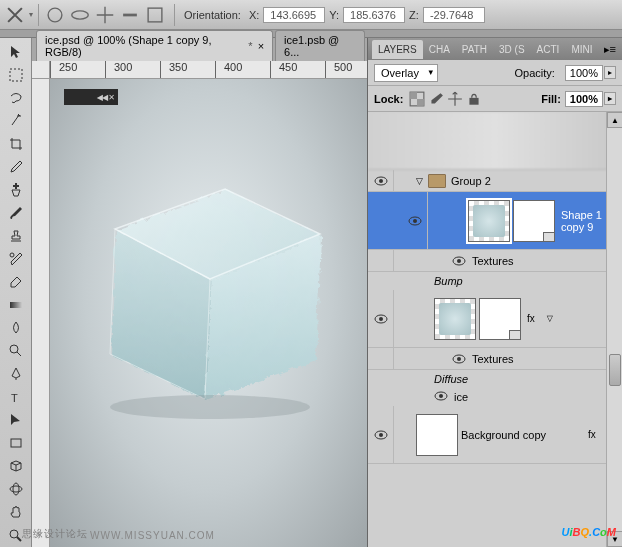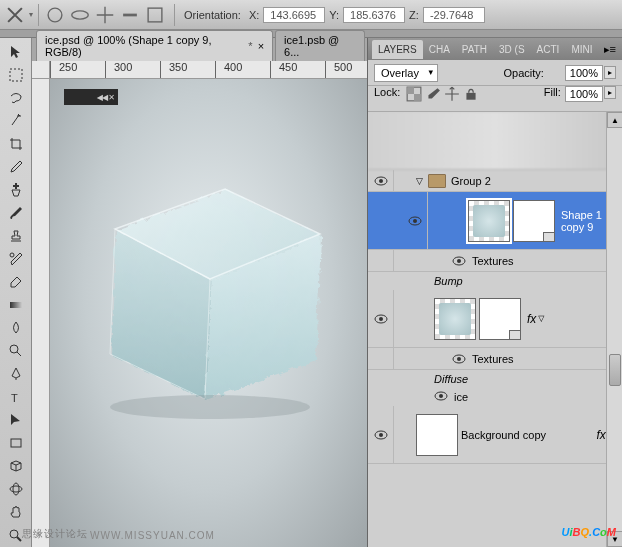--- a/index.html
+++ b/index.html
@@ -42,46 +42,46 @@
 
 .panels { width: 255px; background: #d3d3d3; border-left: 1px solid #666; display: flex; flex-direction: column; }
 .panel-tabs { height: 22px; background: linear-gradient(#989898, #808080); display: flex; align-items: center; padding-left: 4px; }
 .ptab { padding: 4px 6px; font-size: 10px; color: #ddd; cursor: pointer; }
 .ptab.active { background: #cfcfcf; color: #333; border-radius: 2px 2px 0 0; }
 .panel-menu { margin-left: auto; margin-right: 6px; cursor: pointer; }
 
 .blend-row { height: 26px; display: flex; align-items: center; padding: 0 6px; background: #cfcfcf; border-bottom: 1px solid #aaa; }
 .blend-select { background: #fff; border: 1px solid #999; padding: 2px 18px 2px 6px; margin-right: 8px; position: relative; cursor: pointer; }
 .blend-select::after { content: '▾'; position: absolute; right: 4px; font-size: 9px; }
-.opacity-label { margin-left: auto; margin-right: 21px; }
+.opacity-label { margin-left: auto; margin-right: 10px; }
 .pct-box { background: #fff; border: 1px solid #999; padding: 1px 4px; min-width: 36px; text-align: right; }
 .pct-arrow { background: #ddd; border: 1px solid #999; padding: 1px 3px; margin-left: 1px; cursor: pointer; font-size: 8px; }
 
-.lock-row { height: 26px; display: flex; align-items: flex-start; padding: 0 6px; background: #cfcfcf; border-bottom: 1px solid #aaa; }
+.lock-row { height: 26px; display: flex; align-items: center; padding: 0 6px; background: #cfcfcf; border-bottom: 1px solid #aaa; font-weight: bold; }
 .lock-row .lock-label { margin-right: 6px; }
 .lock-icon { width: 16px; height: 16px; margin-right: 3px; cursor: pointer; display: flex; align-items: center; justify-content: center; }
 .fill-label { margin-left: auto; margin-right: 4px; }
 
 .layers-list { flex: 1; background: #cfcfcf; overflow-y: auto; position: relative; }
 .layer-row { display: flex; align-items: center; min-height: 22px; border-bottom: 1px solid #b8b8b8; }
 .layer-row.tall { min-height: 58px; }
 .layer-row.selected { background: #4a7fd8; color: #fff; padding-left: 34px; }
 .eye-col { width: 26px; display: flex; align-items: center; justify-content: center; border-right: 1px solid #b8b8b8; align-self: stretch; cursor: pointer; }
 .layer-content { flex: 1; display: flex; align-items: center; padding: 3px 4px; }
 .indent { width: 18px; }
 .expand-arrow { width: 12px; font-size: 9px; cursor: pointer; }
 .group-icon { width: 18px; height: 14px; background: #b89968; border: 1px solid #887050; border-radius: 1px; margin-right: 5px; }
 .layer-thumb { width: 42px; height: 42px; background: repeating-conic-gradient(#ddd 0 25%, #fff 0 50%) 0 0/10px 10px; border: 1px solid #666; margin-right: 3px; position: relative; }
 .layer-thumb.selected-thumb { outline: 2px solid #fff; }
 .layer-thumb .thumb-ice { position: absolute; inset: 4px; background: radial-gradient(#d5e5e8, #a8c2c6); border-radius: 2px; }
 .layer-thumb .thumb-white { position: absolute; inset: 0; background: #fff; }
 .mask-thumb { width: 42px; height: 42px; background: #fff; border: 1px solid #666; margin-right: 6px; position: relative; }
 .mask-corner { position: absolute; bottom: -1px; right: -1px; width: 12px; height: 10px; background: #ddd; border: 1px solid #666; }
 .layer-name { flex: 1; font-size: 11px; }
-.fx-badge { font-size: 12px; font-style: italic; margin-right: 2px; }
+.fx-badge { font-size: 10px; margin-right: 12px; }
 .fx-arrow { font-size: 8px; margin-right: 4px; cursor: pointer; }
 .sub-row { display: flex; align-items: center; min-height: 18px; padding-left: 66px; font-size: 10px; }
 .sub-row .eye-sm { width: 14px; margin-right: 6px; cursor: pointer; }
 .blur-area { height: 58px; background: linear-gradient(90deg, #d0d0d0, #e0e0e0, #c8c8c8); filter: blur(1px); border-bottom: 1px solid #b8b8b8; }
 
 .vscroll { position: absolute; right: 0; top: 0; bottom: 0; width: 16px; background: #d8d8d8; border-left: 1px solid #aaa; }
 .vscroll .thumb { position: absolute; top: 242px; left: 2px; width: 12px; height: 32px; background: linear-gradient(#ccc,#aaa); border: 1px solid #888; border-radius: 2px; cursor: pointer; }
 .vscroll .arrow { position: absolute; left: 0; width: 16px; height: 16px; background: #ccc; border: 1px solid #999; display: flex; align-items: center; justify-content: center; font-size: 8px; cursor: pointer; }
 .vscroll .arrow.up { top: 0; }
 .vscroll .arrow.down { bottom: 0; }

